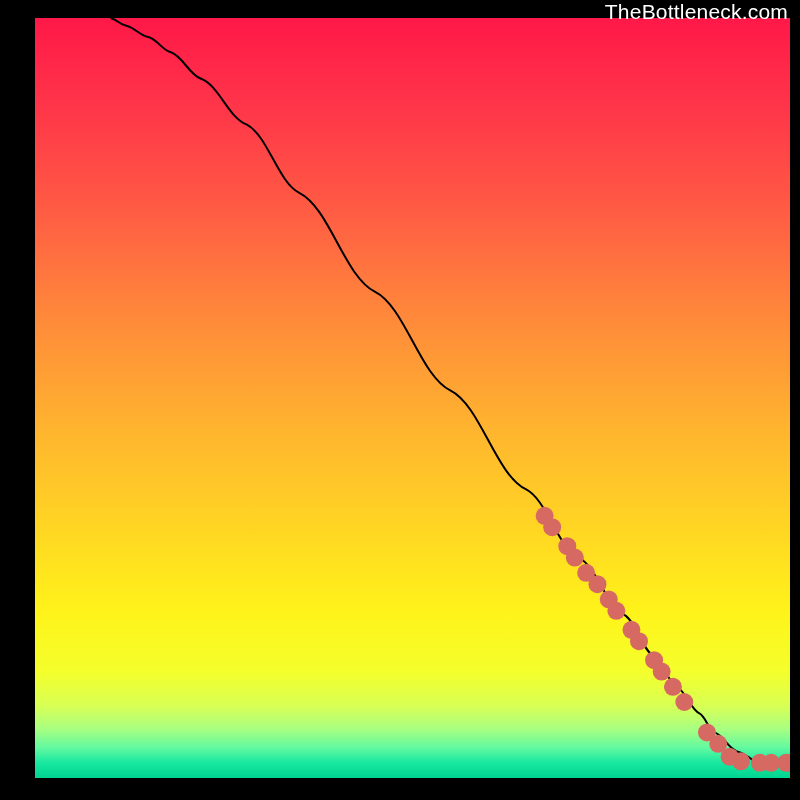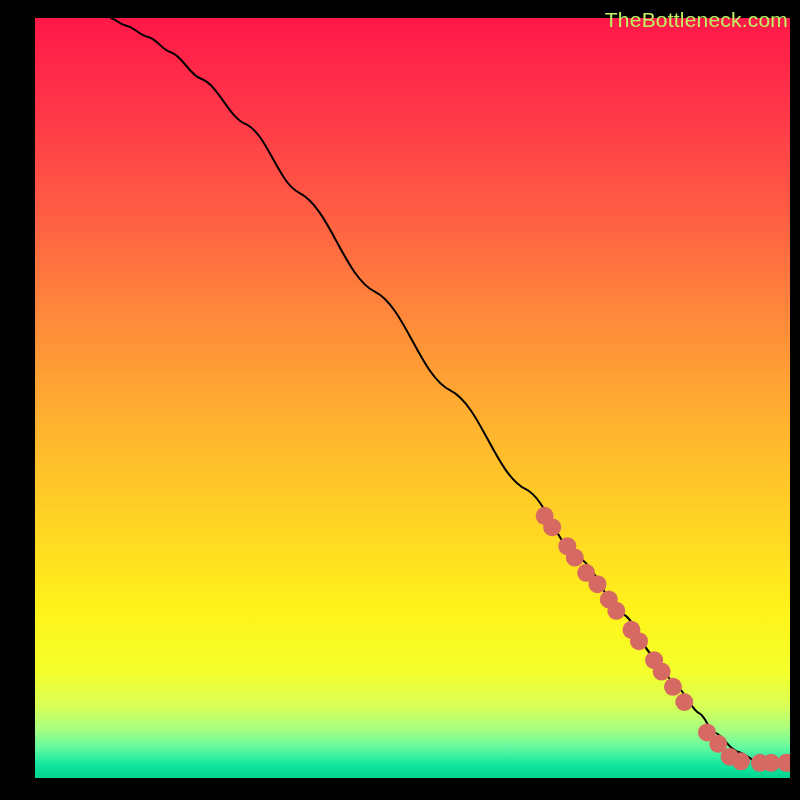--- a/index.html
+++ b/index.html
@@ -23,25 +23,24 @@
     position: absolute;
     left: 35px;
     top: 18px;
     width: 755px;
     height: 760px;
   }
   .watermark {
     position: absolute;
     top: 0px;
     right: 12px;
-    color: #bef264;
+    color: #ffffff;
     font-size: 21px;
     font-weight: 500;
     letter-spacing: 0.2px;
-    margin-top: 8px;
   }
   svg { display: block; }
 </style>
 </head>
 <body>
 
 <div class="frame">
 
   <div class="plot">
     <svg id="chart-svg" width="755" height="760" viewBox="0 0 755 760">

